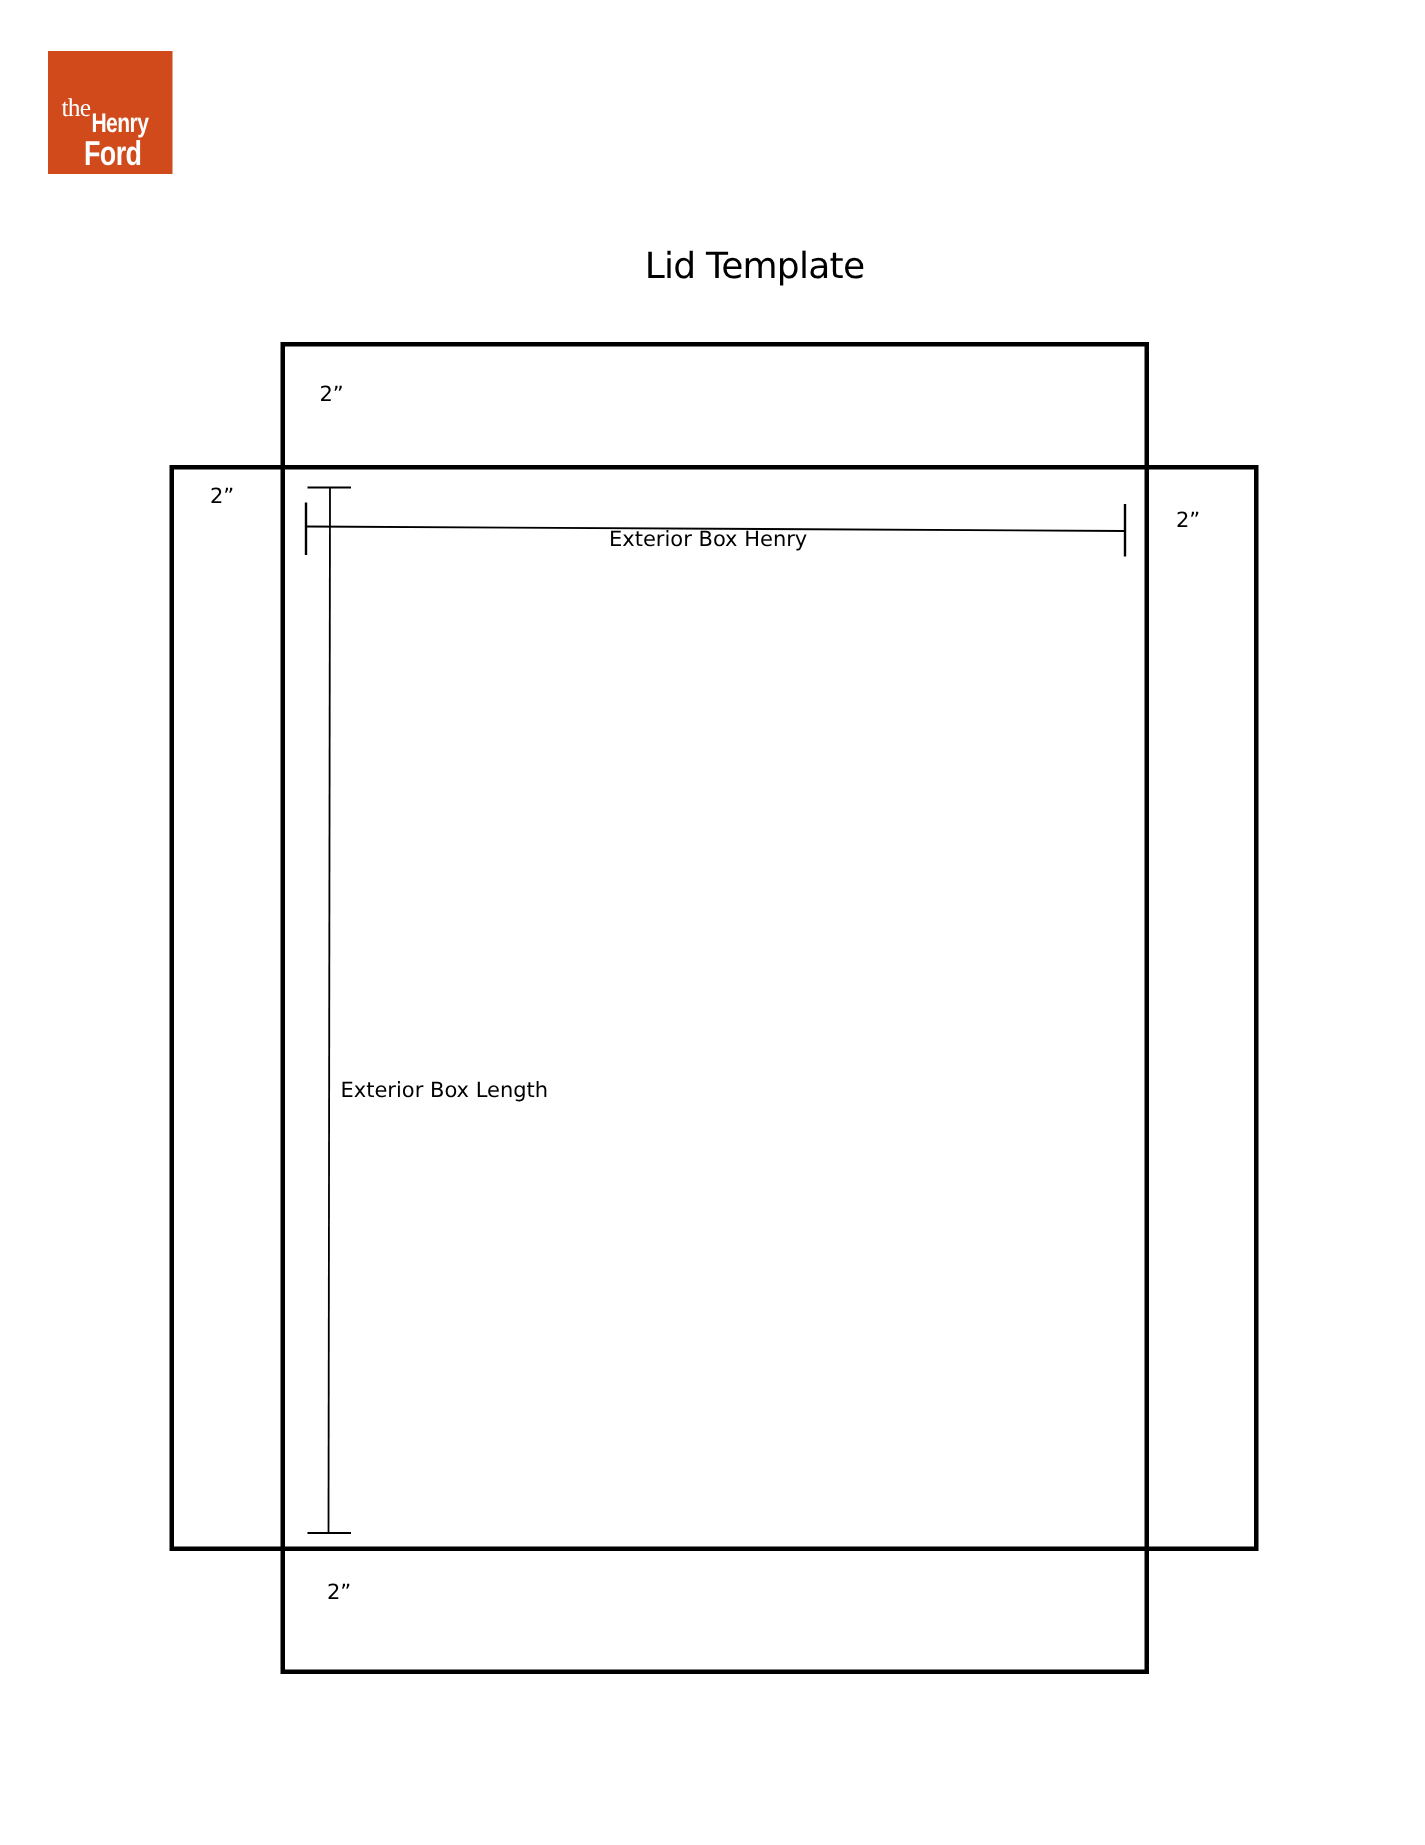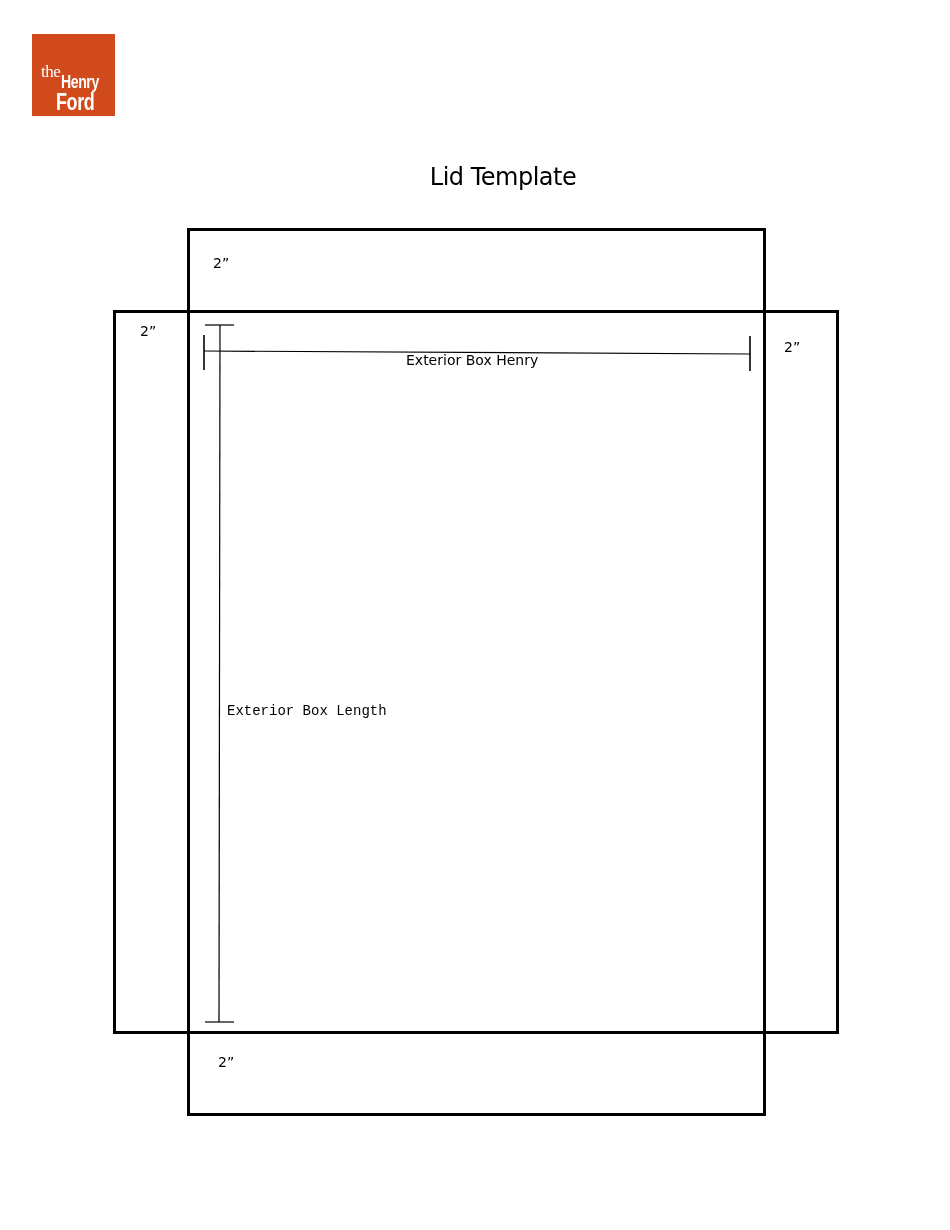--- a/index.html
+++ b/index.html
@@ -39,13 +39,13 @@
   <line x1="205" y1="325" x2="234" y2="325" stroke="#000" stroke-width="1.2"></line>
   <line x1="205" y1="1022" x2="234" y2="1022" stroke="#000" stroke-width="1.2"></line>
 </svg>
 
 <span class="label" style="left:213px; top:255px;">2”</span>
 <span class="label" style="left:140px; top:323px;">2”</span>
 <span class="label" style="left:784px; top:339px;">2”</span>
 <span class="label" style="left:218px; top:1054px;">2”</span>
 
 <span class="label" style="left:406px; top:352px;">Exterior Box Henry</span>
-<span class="label" style="left:227px; top:703px;font-family:Liberation Mono, monospace;">Exterior Box Length</span>
+<span class="label" style="left:227px; top:719px;">Exterior Box Length</span>
 
 </body></html>

